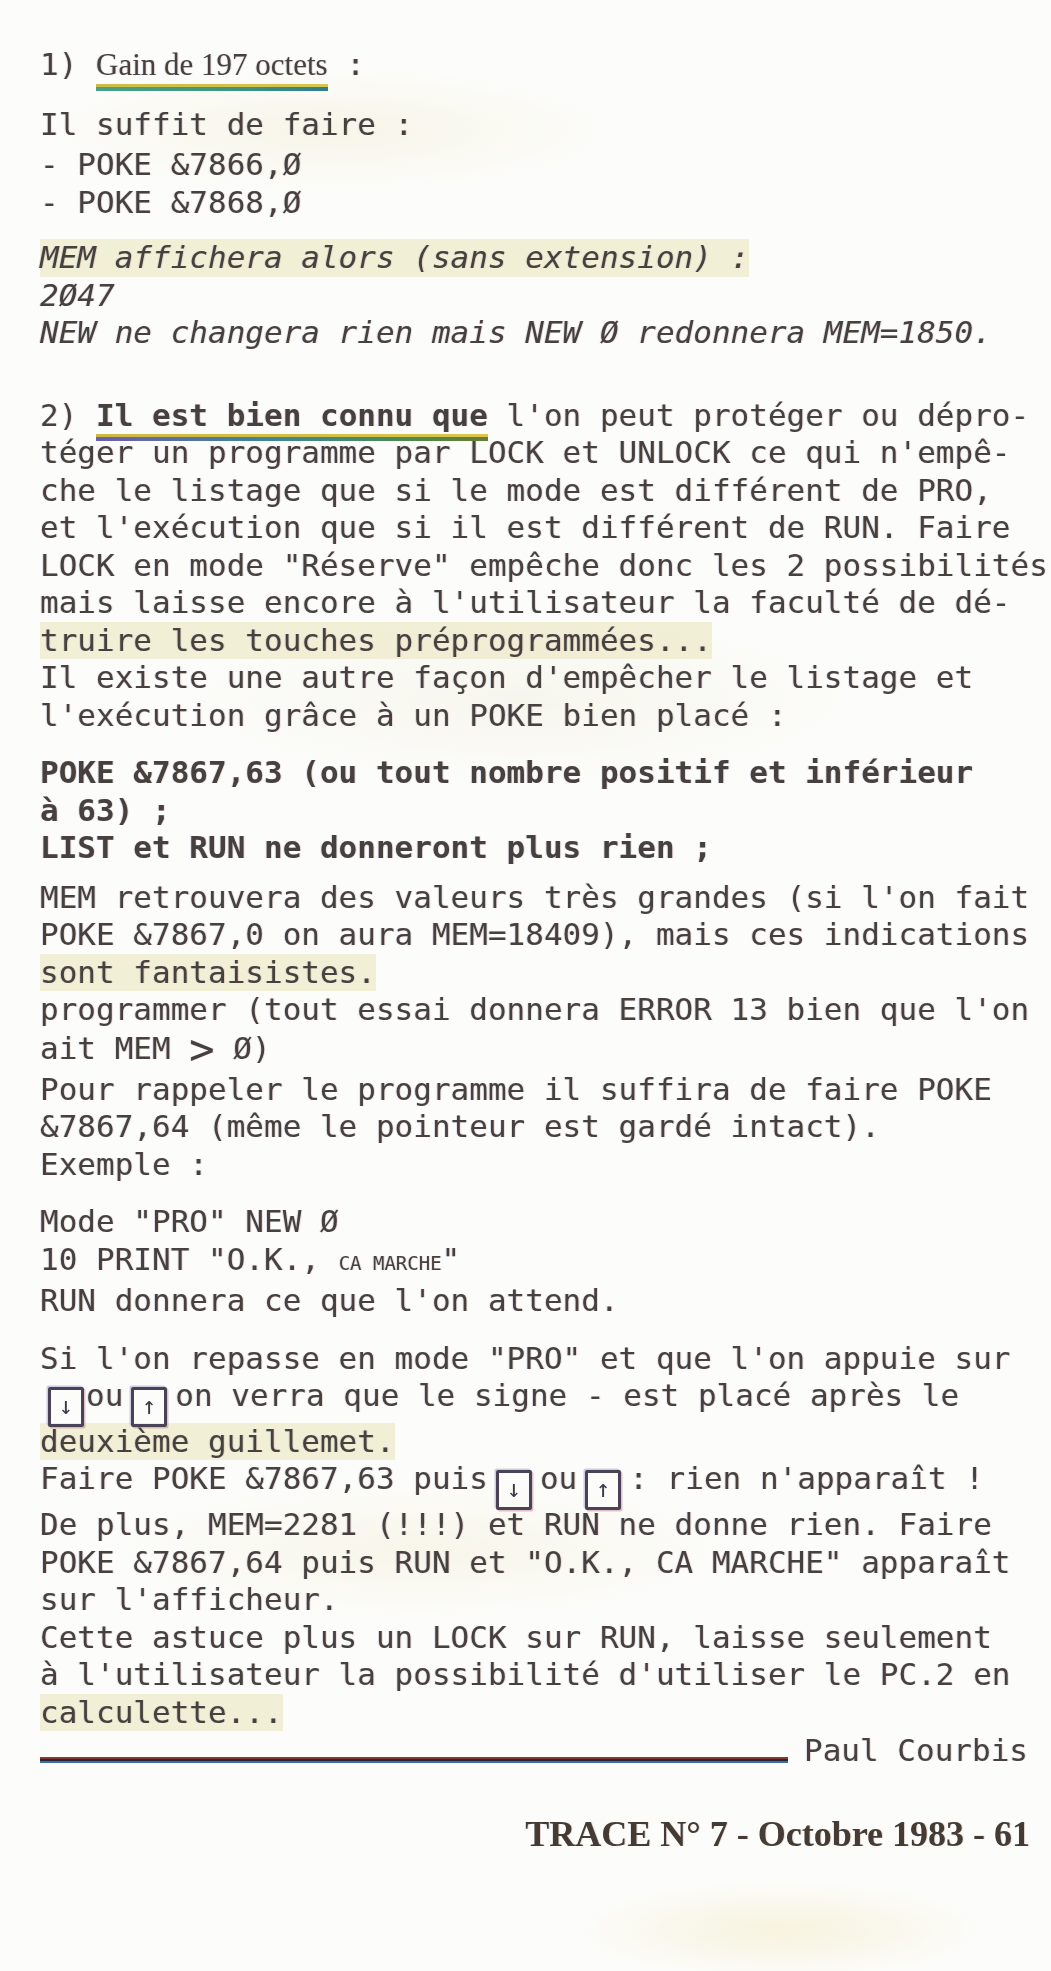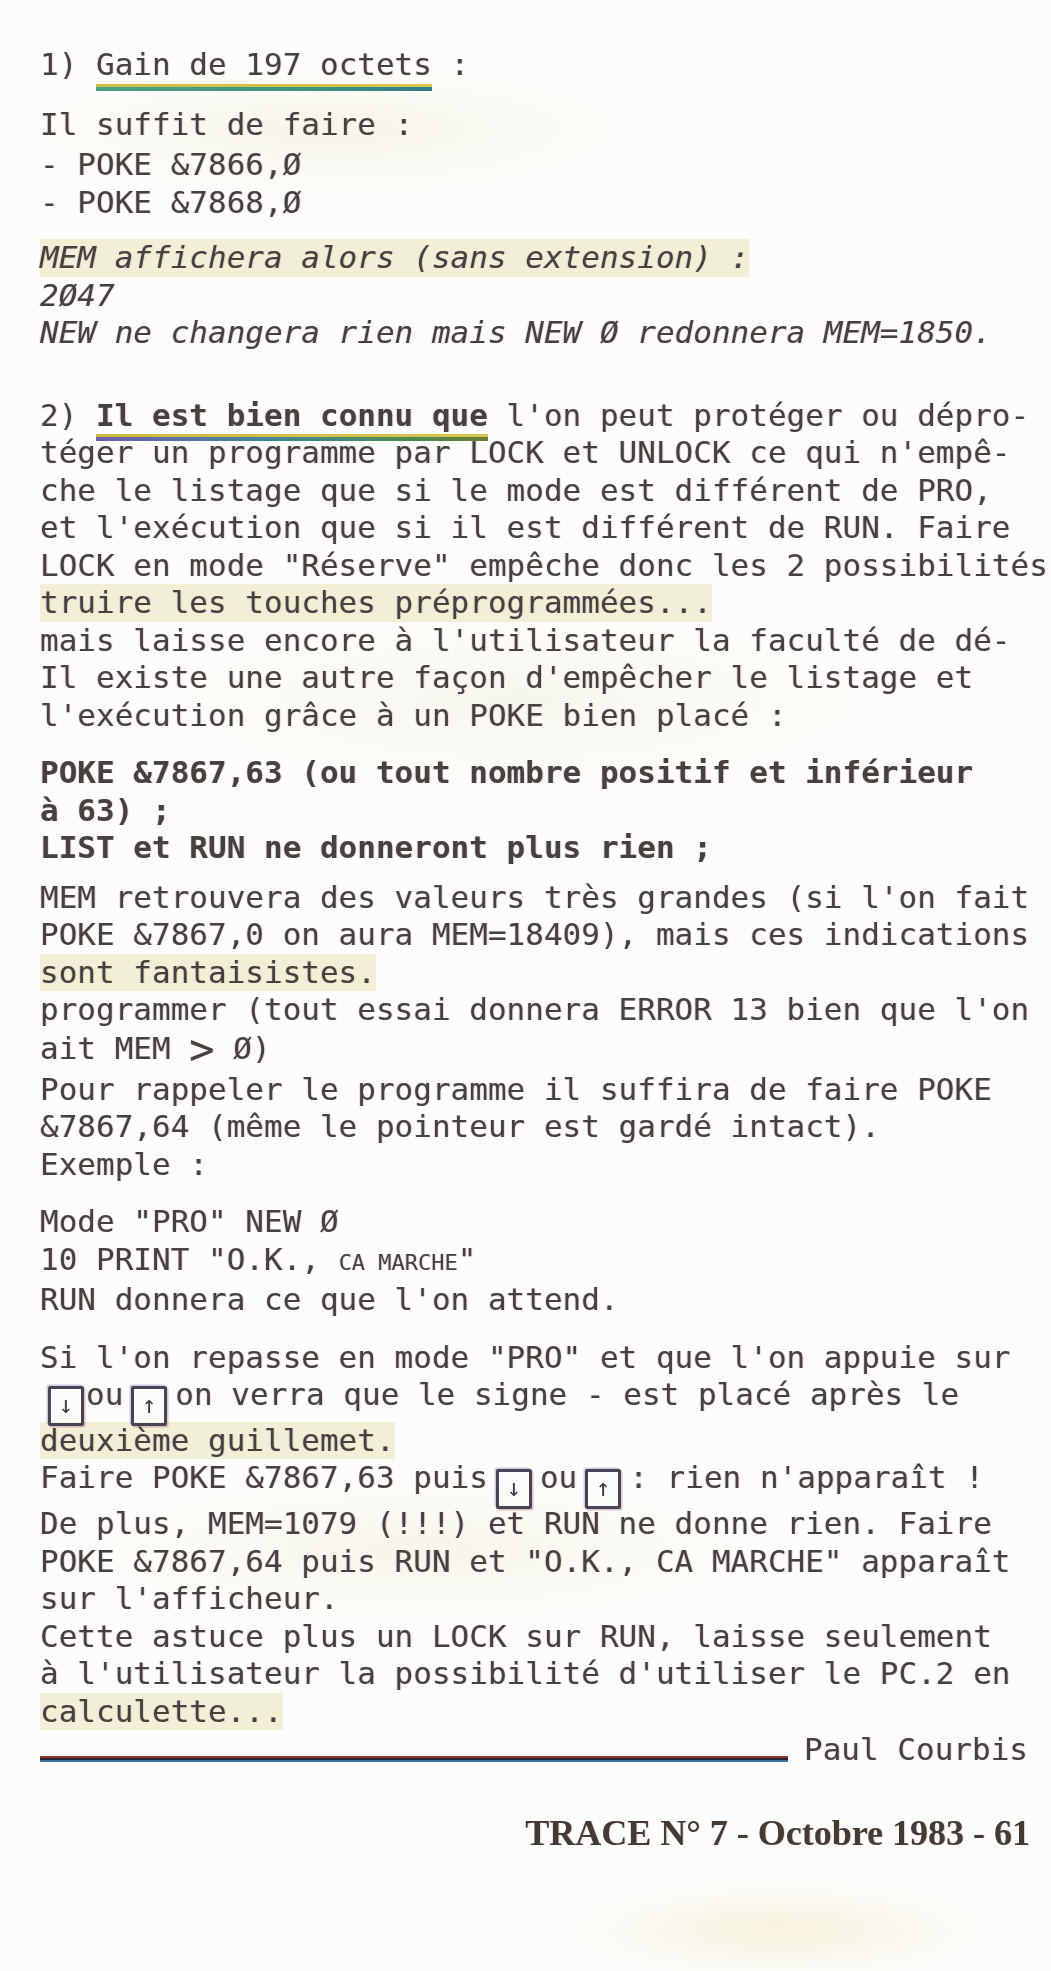--- a/index.html
+++ b/index.html
@@ -25,20 +25,21 @@
   
   .u1{
     display:inline-block;
     padding-bottom:7px;margin-bottom:-7px;
     background-image:
       linear-gradient(90deg,#cdbc45,#d8c54e),
       linear-gradient(90deg,#49a183,#3f957f 60%,#2f7d8e);
     background-position:0 calc(100% - 4px),0 100%;
     background-size:100% 3px,100% 4px;
     background-repeat:no-repeat;
+    font-family:Liberation Serif, serif;
   }
   .u2{
     display:inline-block;
     padding-bottom:7px;margin-bottom:-7px;
     background-image:
       linear-gradient(90deg,#cdb842,#d8c54e),
       linear-gradient(90deg,#6d5fae,#3e8796 45%,#4f8a46 85%,#6b7a35);
     background-position:0 calc(100% - 4px),0 100%;
     background-size:100% 3px,100% 4px;
     background-repeat:no-repeat;
@@ -48,21 +49,21 @@
   .p-h1{margin-bottom:22px;}
   .p-lead{margin-bottom:3px;}
   .p-code{margin-bottom:18px;}
   .p-result{margin-bottom:45px;font-style:italic;}
   .p-s2{margin-bottom:20px;}
   .p-poke{margin-bottom:12px;font-weight:bold;}
   .p-mem{margin-bottom:20px;}
   .p-ex{margin-bottom:20px;}
   .p-final{margin-bottom:0;}
   .big-gt{font-size:42px;line-height:1;vertical-align:-5px;}
-  .smallcaps{font-size:22px;}
+  .smallcaps{font-size:19px;}
   .key{
     display:inline-flex;align-items:center;justify-content:center;
     width:30px;height:34px;
     border:3px solid #4a4257;border-radius:2px;
     box-shadow:1.5px 1.5px 0 rgba(175,85,100,0.35), -1.5px -1.5px 0 rgba(95,95,180,0.30);
     font-size:24px;color:#3d3a4a;
     vertical-align:-8px;
     margin:-4px 2px -4px 2px;
     text-shadow:none;
   }
@@ -107,22 +108,22 @@
     <div class="line">2Ø47</div>
     <div class="line">NEW ne changera rien mais NEW Ø redonnera MEM=1850.</div>
   </div>
 
   <div class="p-s2">
     <div class="line"><span>2) </span><span class="u2">Il est bien connu que</span><span> l'on peut protéger ou dépro-</span></div>
     <div class="line">téger un programme par LOCK et UNLOCK ce qui n'empê-</div>
     <div class="line">che le listage que si le mode est différent de PRO,</div>
     <div class="line">et l'exécution que si il est différent de RUN. Faire</div>
     <div class="line">LOCK en mode "Réserve" empêche donc les 2 possibilités</div>
+    <div class="line">mais laisse encore à l'utilisateur la faculté de dé-</div>
     <div class="line hl">truire les touches préprogrammées...</div>
-    <div class="line">mais laisse encore à l'utilisateur la faculté de dé-</div>
     <div class="line">Il existe une autre façon d'empêcher le listage et</div>
     <div class="line">l'exécution grâce à un POKE bien placé :</div>
   </div>
 
   <div class="p-poke">
     <div class="line">POKE &amp;7867,63 (ou tout nombre positif et inférieur</div>
     <div class="line">à 63) ;</div>
     <div class="line">LIST et RUN ne donneront plus rien ;</div>
   </div>
 
@@ -141,21 +142,21 @@
     <div class="line">Mode "PRO" NEW Ø</div>
     <div class="line"><span>10 PRINT "O.K., </span><span class="smallcaps">CA MARCHE</span><span>"</span></div>
     <div class="line">RUN donnera ce que l'on attend.</div>
   </div>
 
   <div class="p-final">
     <div class="line">Si l'on repasse en mode "PRO" et que l'on appuie sur</div>
     <div class="line"><span class="keyword-gap"></span><span class="key">↓</span><span>ou</span><span class="key mleft mright">↑</span><span>on verra que le signe - est placé après le</span></div>
     <div class="line hl">deuxième guillemet.</div>
     <div class="line"><span>Faire POKE &amp;7867,63 puis</span><span class="key mleft mright">↓</span><span>ou</span><span class="key mleft mright">↑</span><span>: rien n'apparaît !</span></div>
-    <div class="line">De plus, MEM=1079 (!!!) et RUN ne donne rien. Faire</div>
+    <div class="line">De plus, MEM=2281 (!!!) et RUN ne donne rien. Faire</div>
     <div class="line">POKE &amp;7867,64 puis RUN et "O.K., CA MARCHE" apparaît</div>
     <div class="line">sur l'afficheur.</div>
     <div class="line">Cette astuce plus un LOCK sur RUN, laisse seulement</div>
     <div class="line">à l'utilisateur la possibilité d'utiliser le PC.2 en</div>
     <div class="line hl">calculette...</div>
   </div>
 
   <div class="sig-row">
     <div class="sig-rule"></div>
     <div class="sig-name">Paul Courbis</div>

